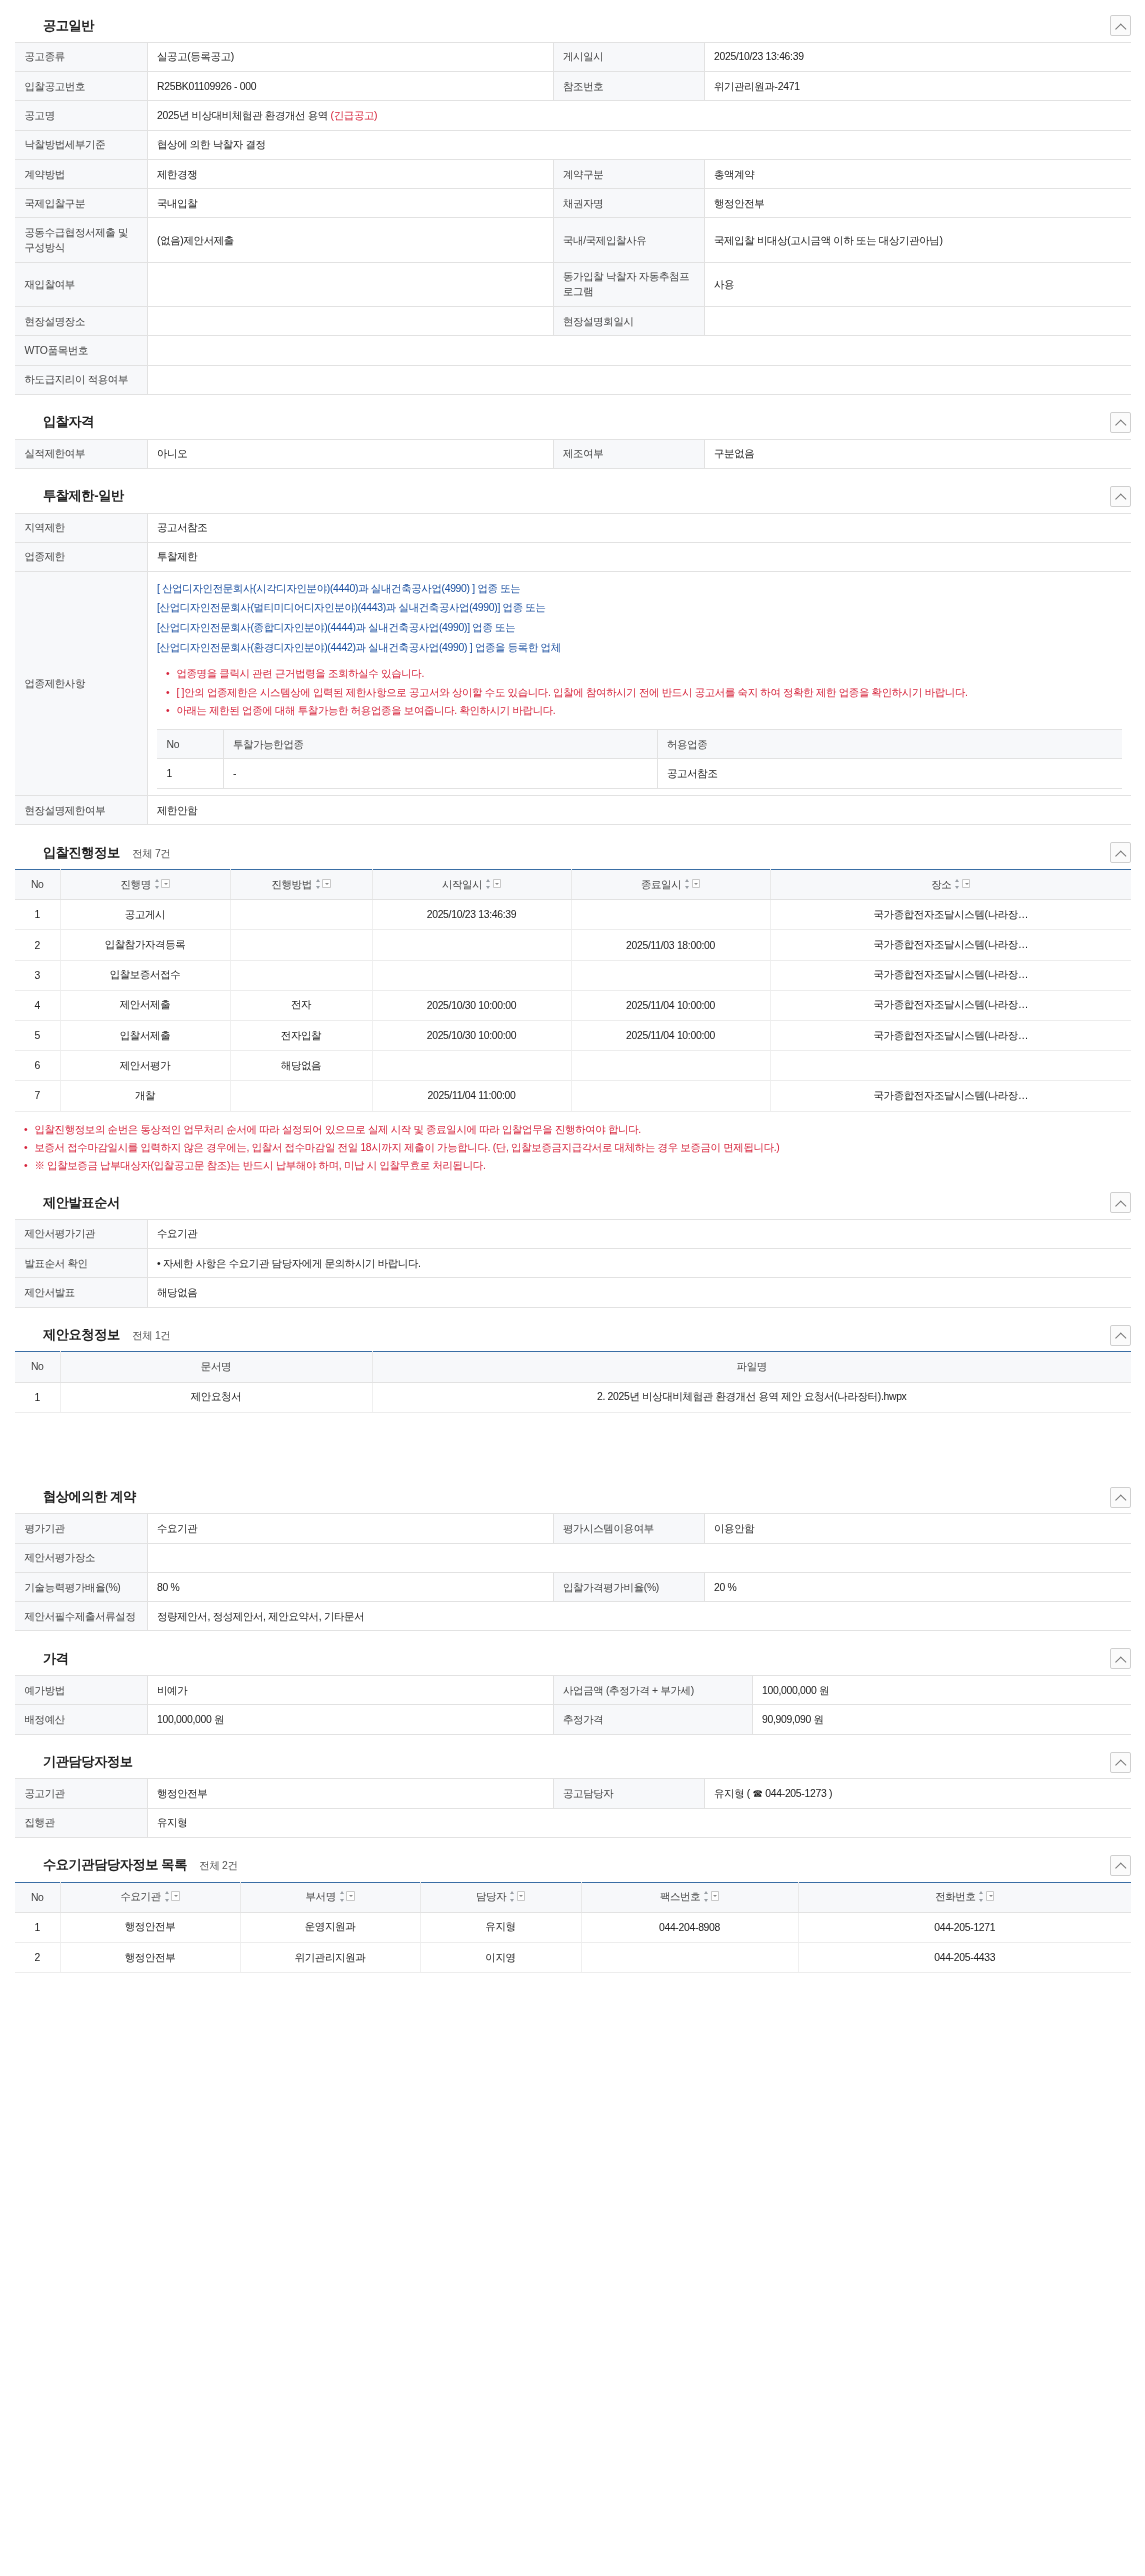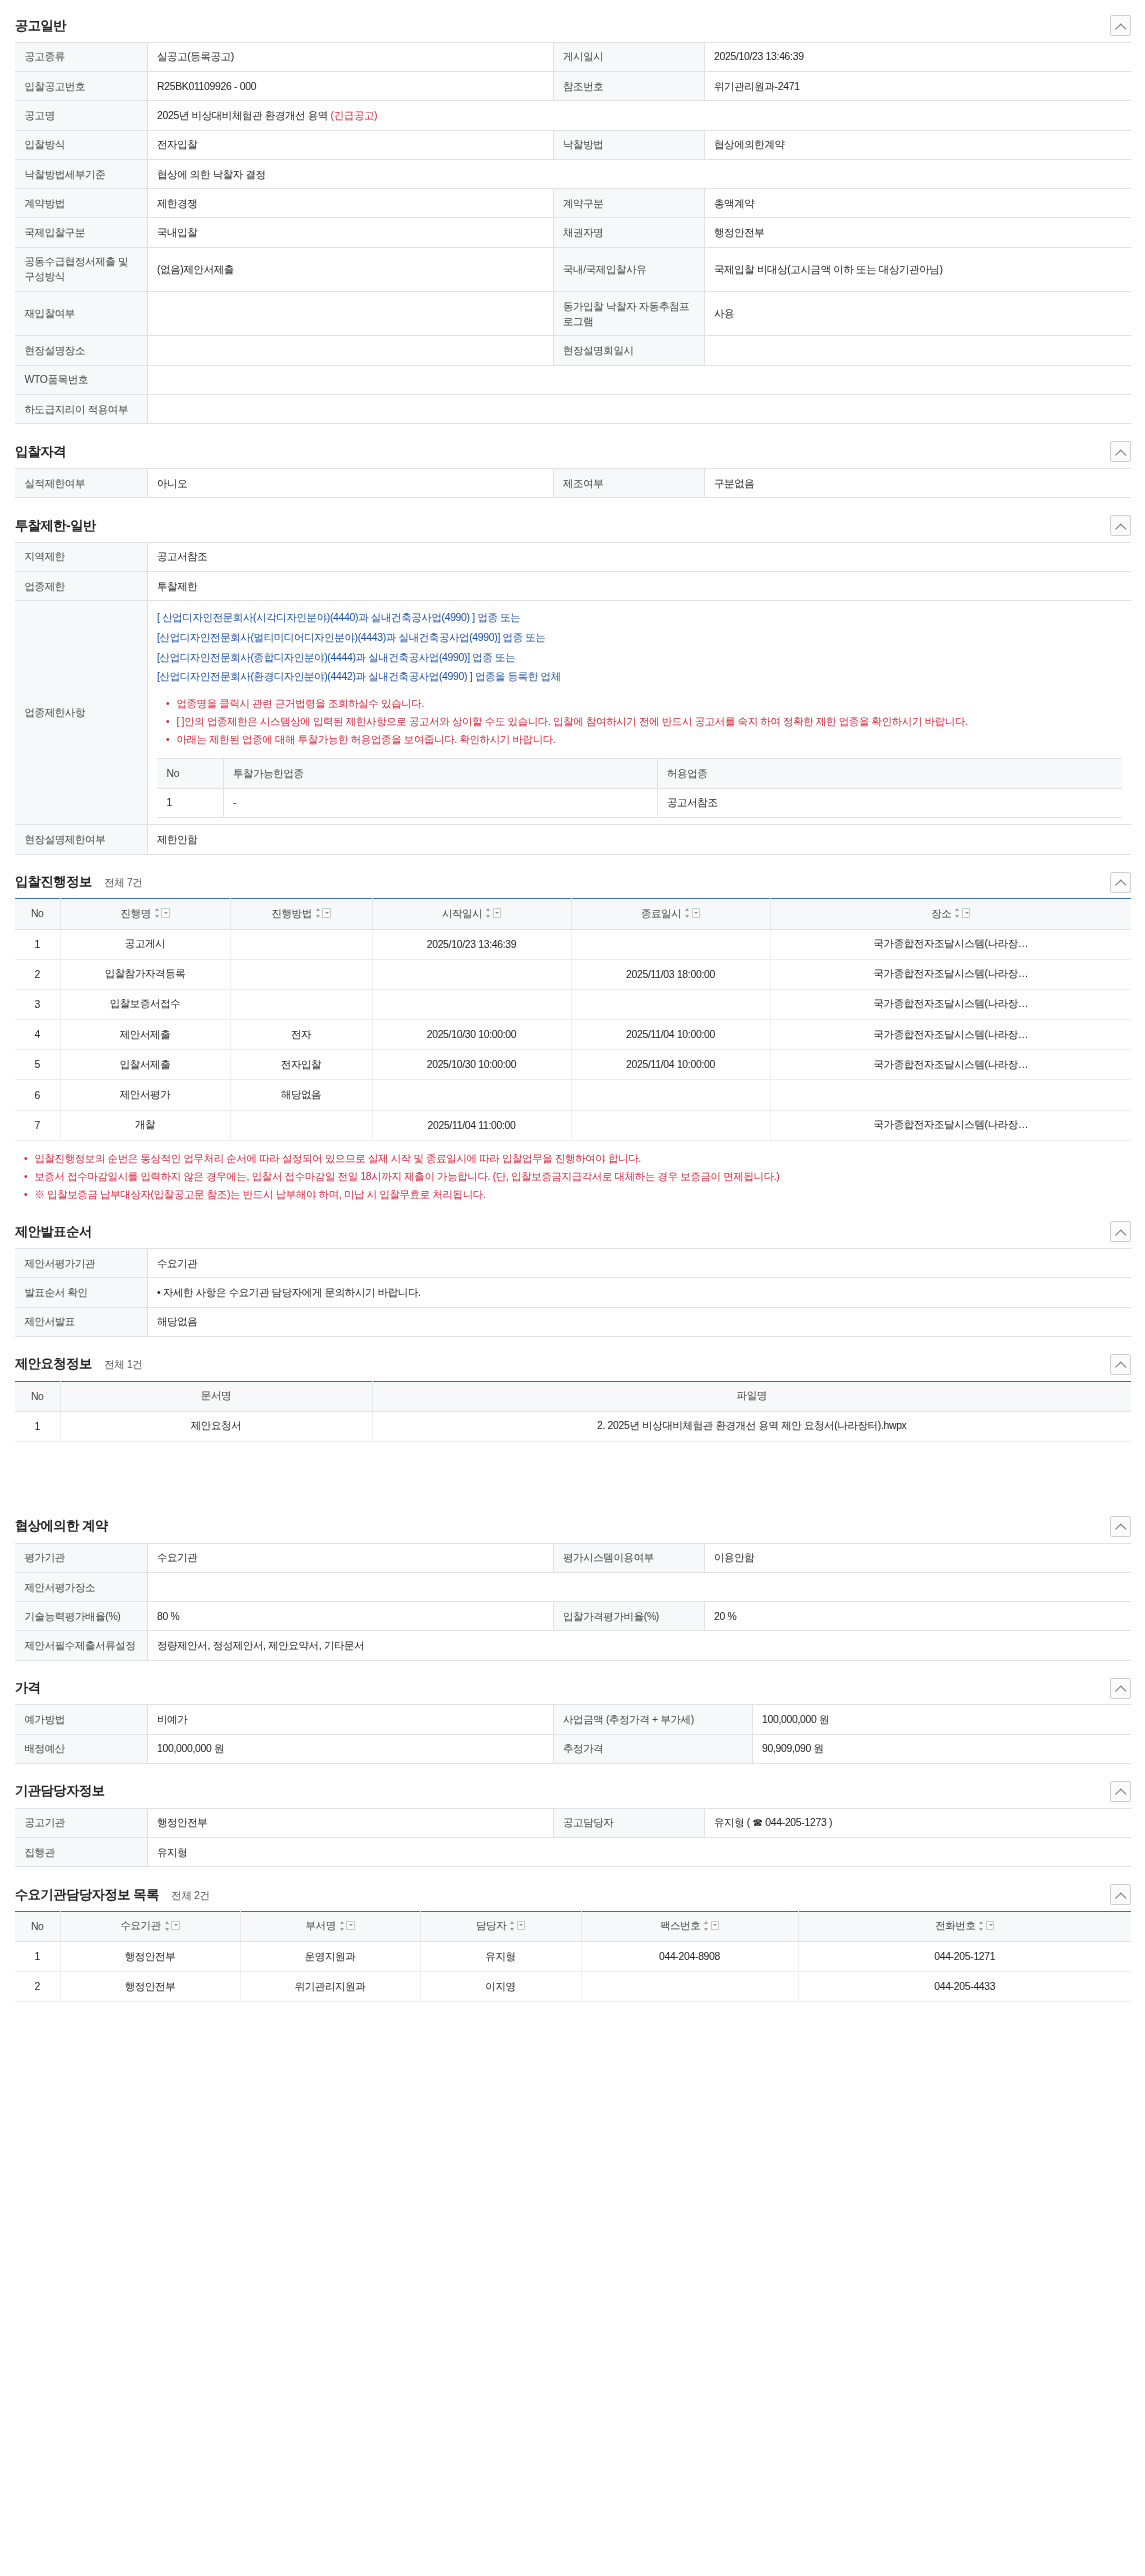--- a/index.html
+++ b/index.html
@@ -19,20 +19,21 @@
     align-items: center;
     justify-content: space-between;
     margin: 17px 0 5.7px 0;
   }
   .sec-head:first-child { margin-top: 5.7px; }
   .sec-title {
     font-size: 13.2px;
     font-weight: bold;
     color: #222222;
     letter-spacing: -0.4px;
+    margin-left: 28px;
   }
   .sec-count {
     font-size: 10.4px;
     font-weight: normal;
     color: #555555;
     margin-left: 9.5px;
     letter-spacing: -0.3px;
   }
   .toggle-btn {
     width: 21px; height: 21px;
@@ -219,26 +220,20 @@
         <td>R25BK01109926 - 000</td>
         <th>참조번호</th>
         <td>위기관리원과-2471</td>
       </tr>
       <tr>
         <th>공고명</th>
         <td colspan="3">
           <span>2025년 비상대비체험관 환경개선 용역</span>
           <span class="red">(긴급공고)</span>
         </td>
-      </tr>
-      <tr>
-        <th>입찰방식</th>
-        <td>전자입찰</td>
-        <th>낙찰방법</th>
-        <td>협상에의한계약</td>
       </tr>
       <tr>
         <th>낙찰방법세부기준</th>
         <td colspan="3">협상에 의한 낙찰자 결정</td>
       </tr>
       <tr>
         <th>계약방법</th>
         <td>제한경쟁</td>
         <th>계약구분</th>
         <td>총액계약</td>

